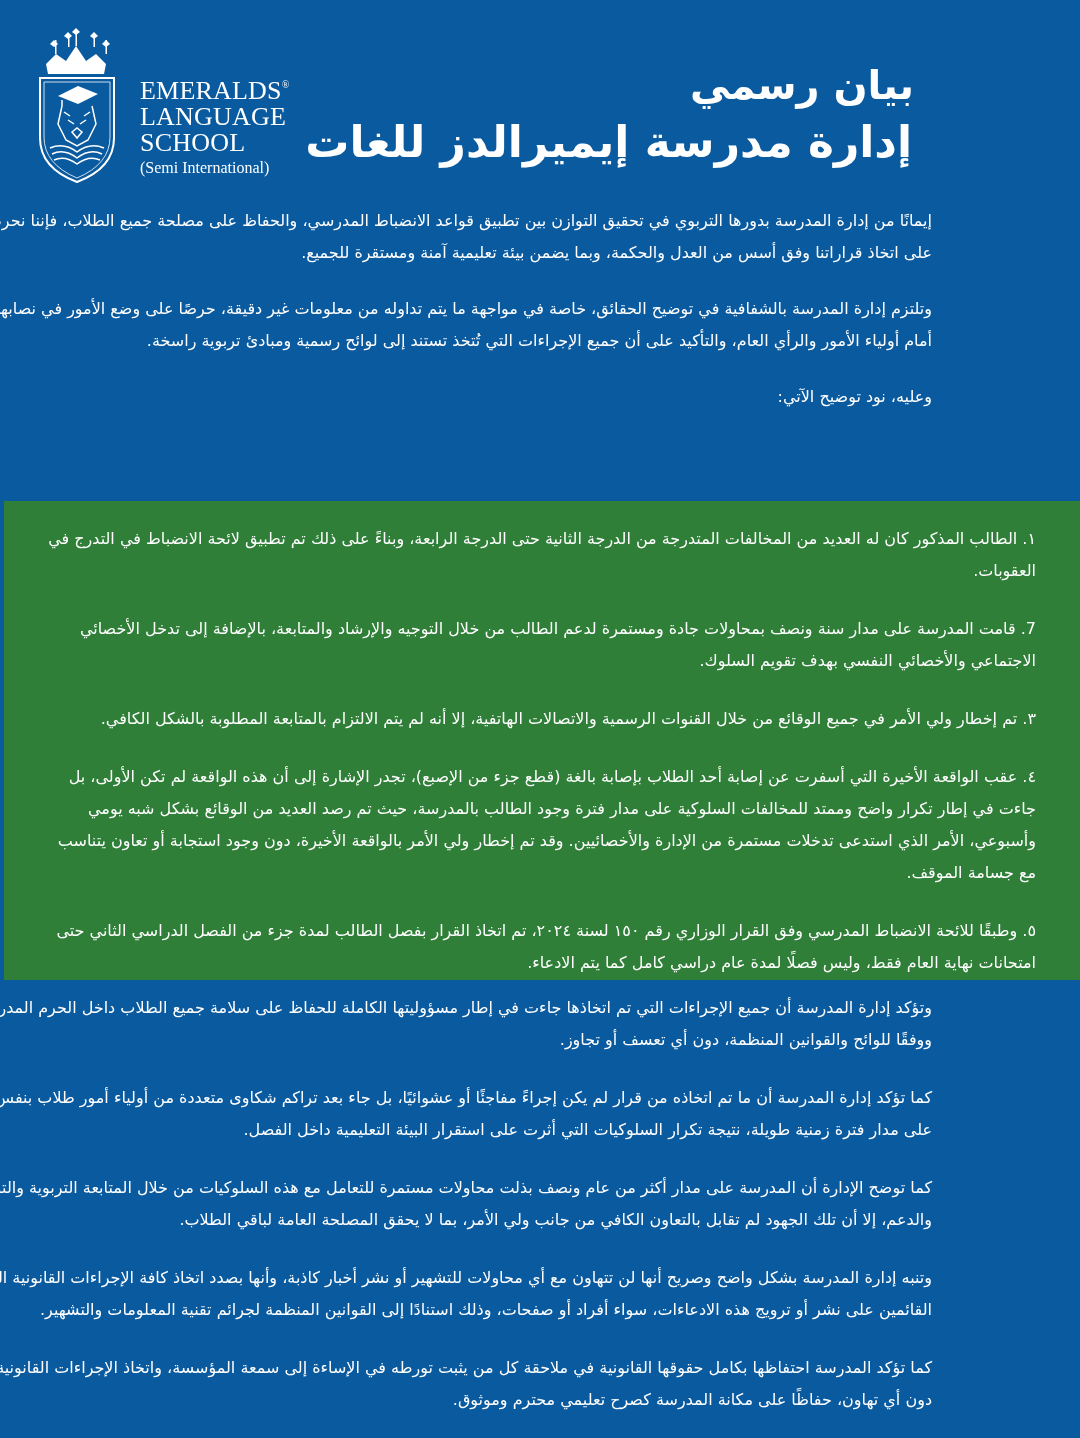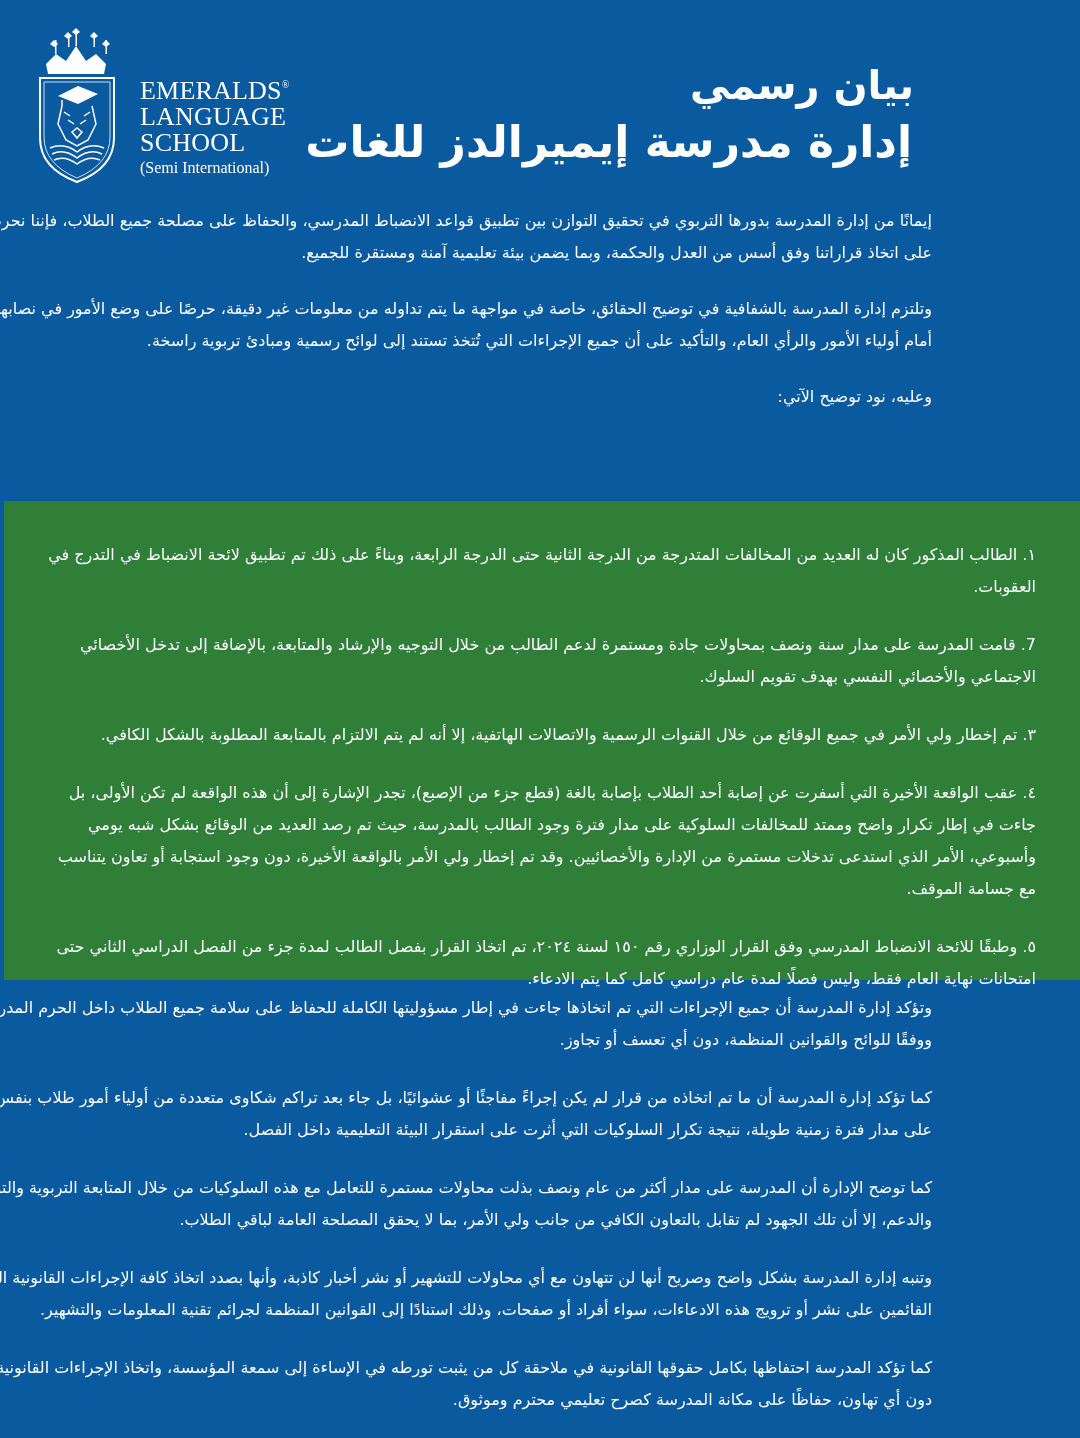--- a/index.html
+++ b/index.html
@@ -113,21 +113,21 @@
     height: 479px;
     background: #2f7f38;
   }
   .green-inner {
     position: absolute;
     top: 22px;
     right: 44px;
     width: 1000px;
   }
   .green-inner p {
-    margin: 16px 0 26px 0;
+    margin: 0 0 26px 0;
     text-align: right;
   }
   .outro {
     position: absolute;
     top: 992px;
     right: 44px;
     width: 1000px;
   }
   .outro p {
     margin: 0 0 26px 0;

